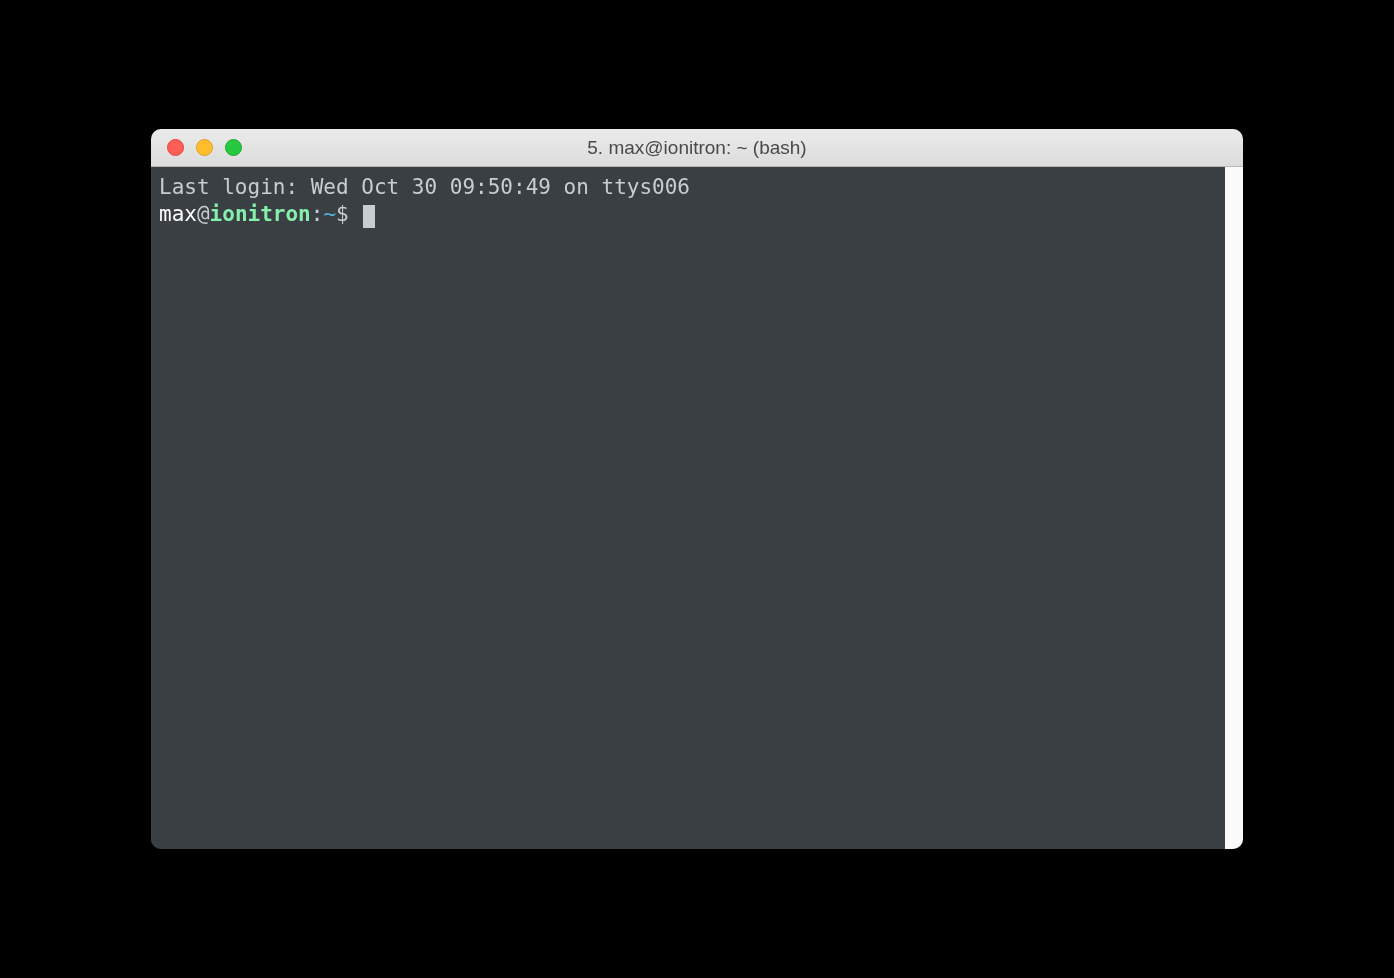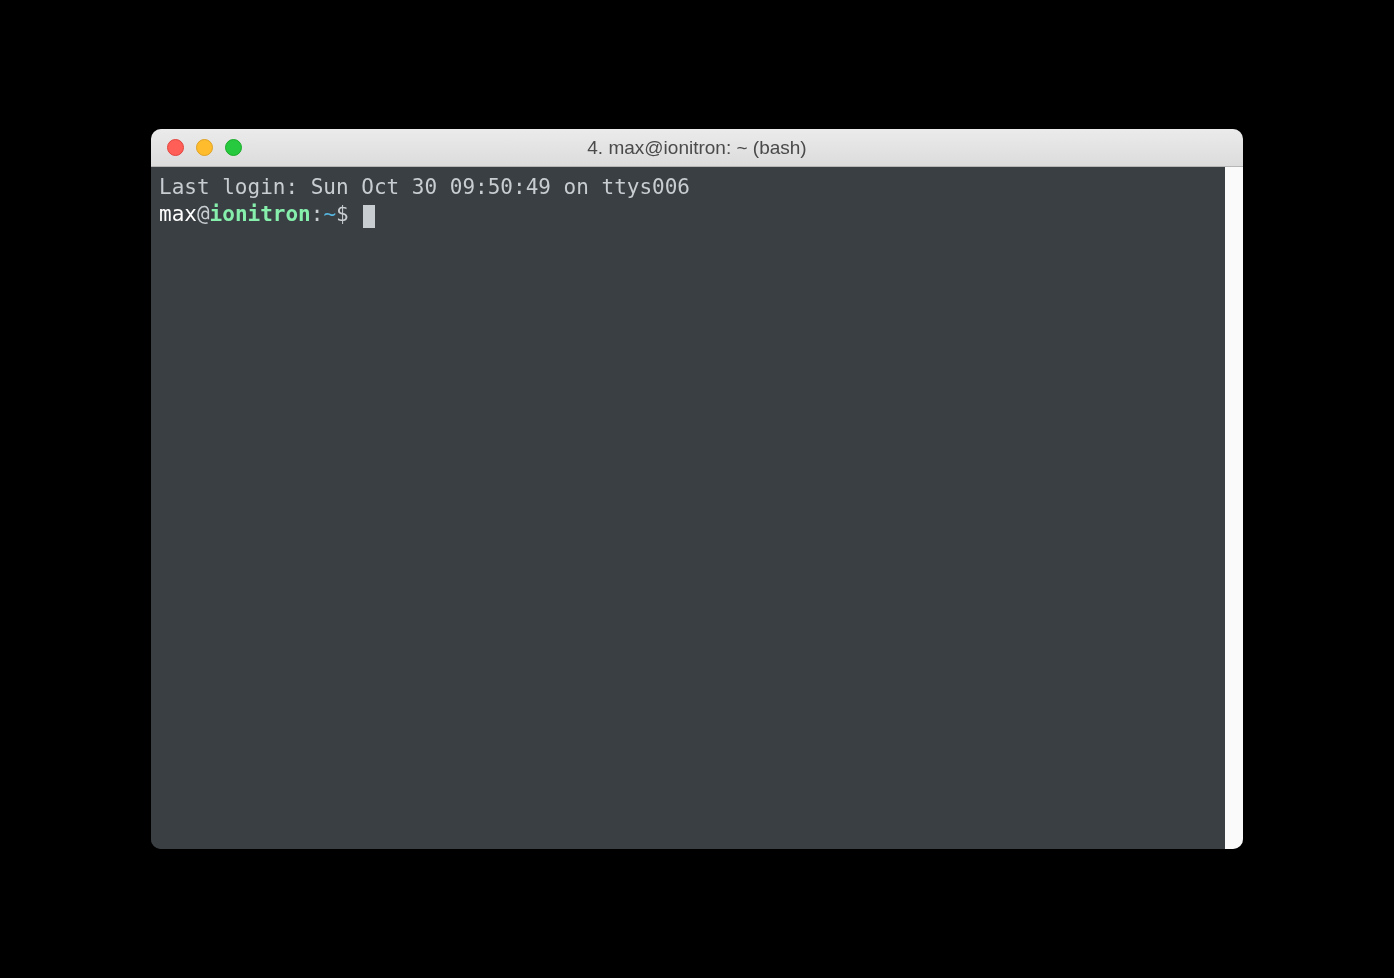--- a/index.html
+++ b/index.html
@@ -92,22 +92,22 @@
 <body>
 
 <div class="window">
 
   <div class="titlebar">
     <div class="traffic-lights">
       <div class="light red"></div>
       <div class="light yellow"></div>
       <div class="light green"></div>
     </div>
-    <div class="title">4. max@ionitron: ~ (bash)</div>
+    <div class="title">5. max@ionitron: ~ (bash)</div>
   </div>
 
   <div class="term-wrap">
-    <div class="term"><span>Last login: Sun Oct 30 09:50:49 on ttys006</span>
+    <div class="term"><span>Last login: Wed Oct 30 09:50:49 on ttys006</span>
 <span class="user">max</span><span class="at">@</span><span class="host">ionitron</span><span class="colon">:</span><span class="path">~</span><span class="dollar">$ </span><span class="cursor"></span></div>
     <div class="scrollbar-track"></div>
   </div>
 
 </div>
 
 </body></html>

